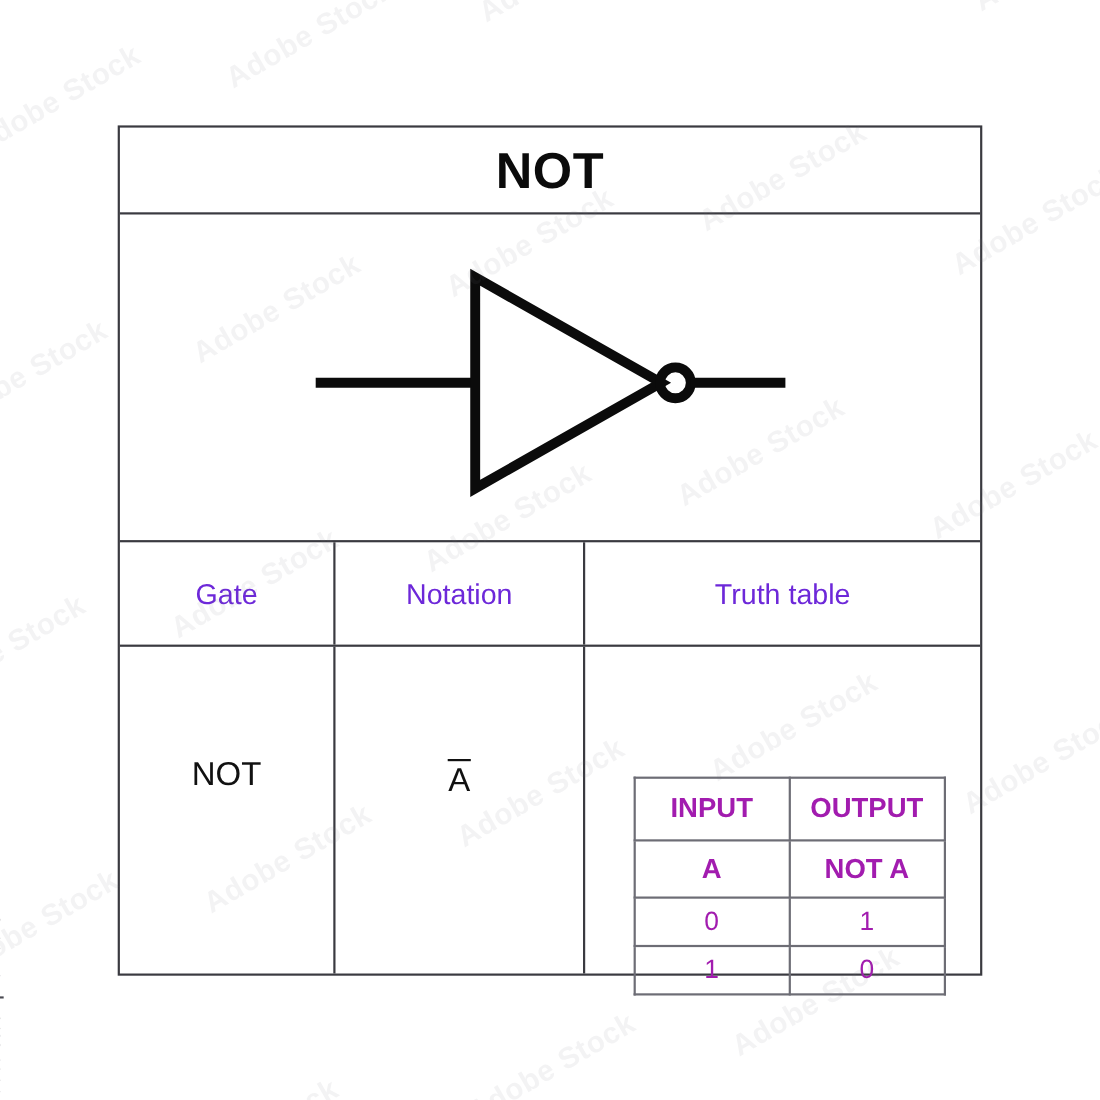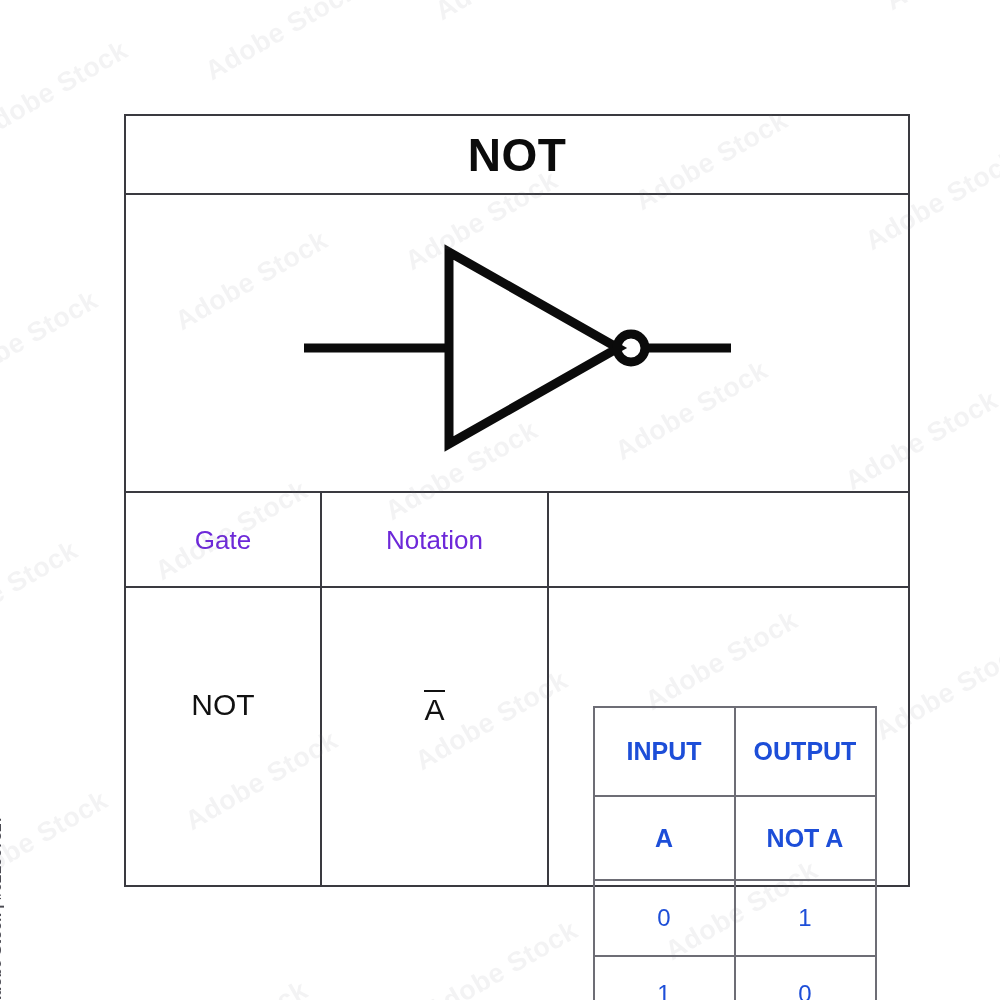--- a/index.html
+++ b/index.html
@@ -44,21 +44,21 @@
     font-size: 15px;
     font-weight: 600;
     color: #4a4a52;
     white-space: nowrap;
     letter-spacing: 0.2px;
   }
 
   
   #gate-card {
     position: absolute;
-    left: 124px;
+    left: 107px;
     top: 114px;
     width: 786px;
     height: 773px;
     box-sizing: border-box;
     border: 2px solid #3a3a40;
     background: transparent;
     z-index: 2;
   }
 
   
@@ -166,22 +166,22 @@
   
   #truth-table {
     margin: 118px 0 0 12px;
     border-collapse: collapse;
     width: 284px;
     table-layout: fixed;
   }
   #truth-table td {
     border: 2px solid #6d6d75;
     text-align: center;
-    color: #1d4ed8;
-    padding: 16px;
+    color: #a21caf;
+    padding: 0;
   }
   #truth-table tr.tt-head td {
     height: 55px;
     font-size: 25px;
     font-weight: 700;
   }
   #truth-table tr.tt-sub td {
     height: 50px;
     font-size: 25px;
     font-weight: 700;
@@ -246,20 +246,23 @@
     </svg>
   </div>
 
   <div id="columns-header-row">
     <div class="col-gate hdr-cell">
       <span class="hdr-text">Gate</span>
     </div>
     <div class="col-note hdr-cell">
       <span class="hdr-text">Notation</span>
     </div>
+    <div class="col-truth hdr-cell">
+      <span class="hdr-text">Truth table</span>
+    </div>
   </div>
 
   <div id="columns-body-row">
     <div class="col-gate body-cell">
       <span class="plain-text">NOT</span>
     </div>
     <div class="col-note body-cell">
       <span class="notation-text">A</span>
     </div>
     <div class="col-truth body-cell truth-cell">

